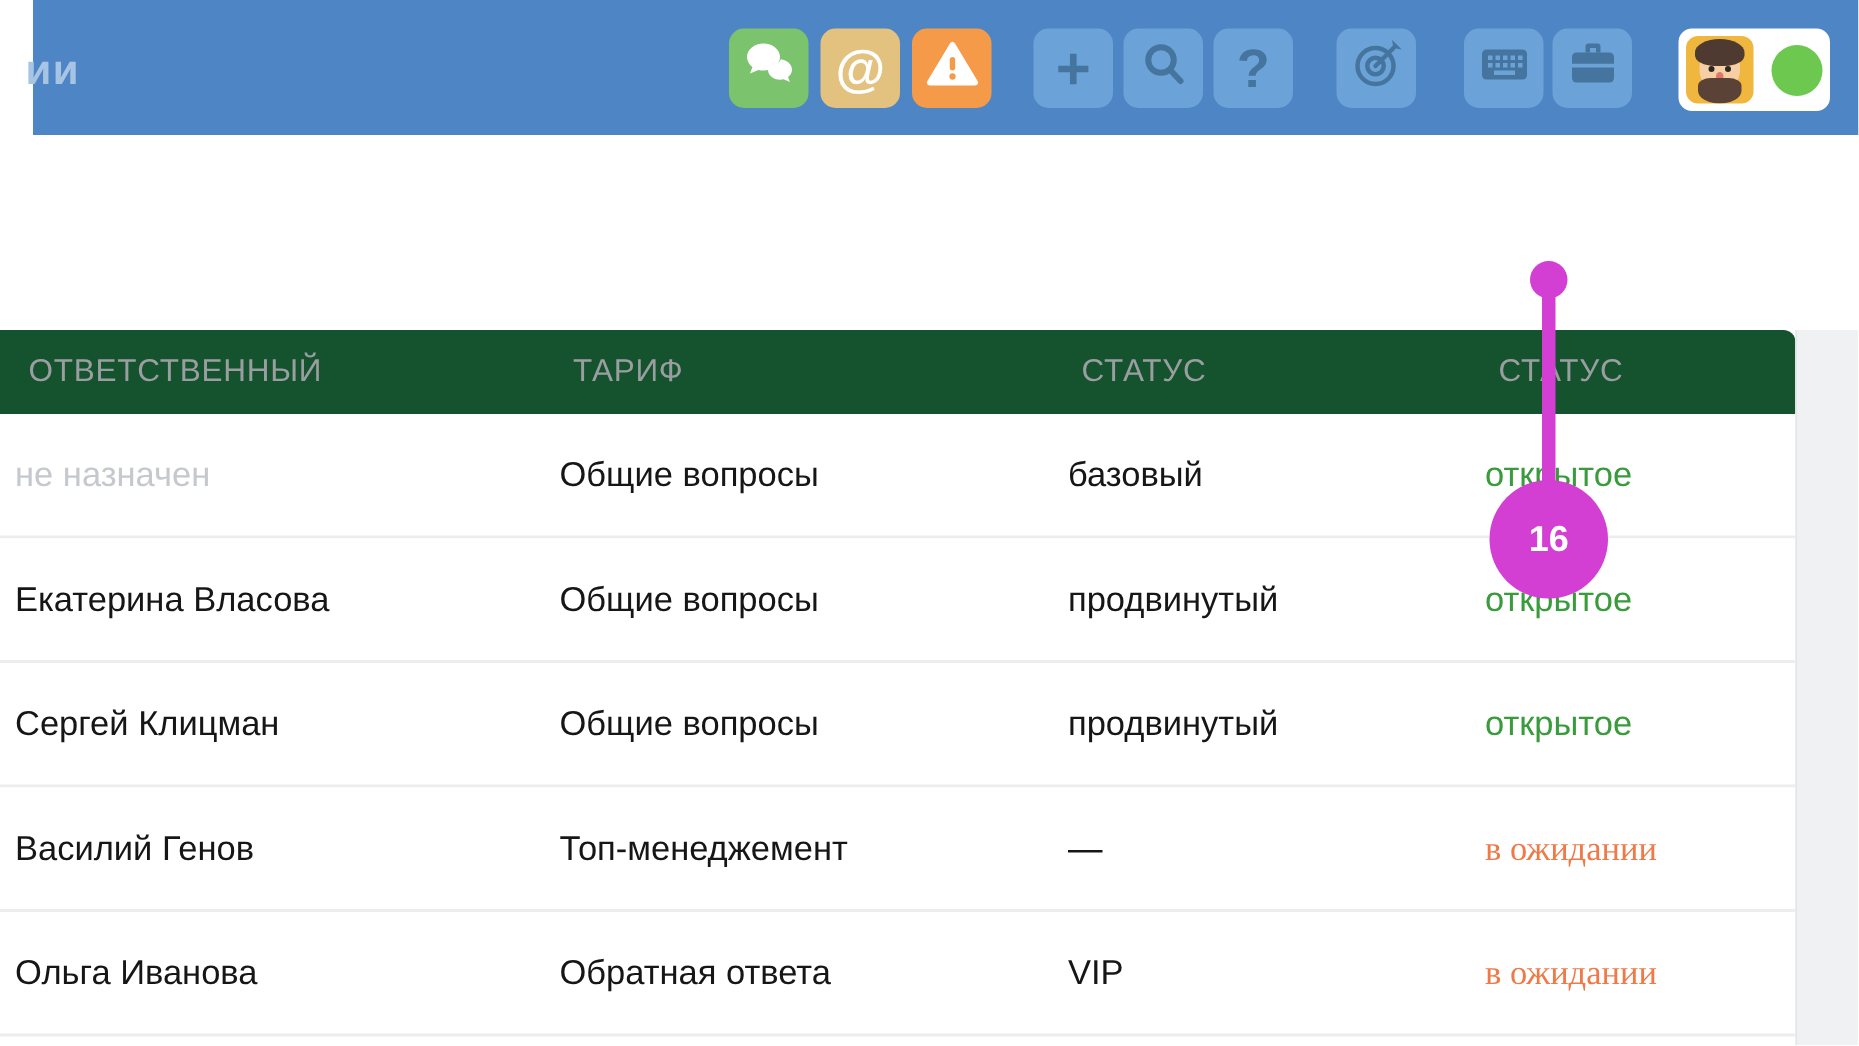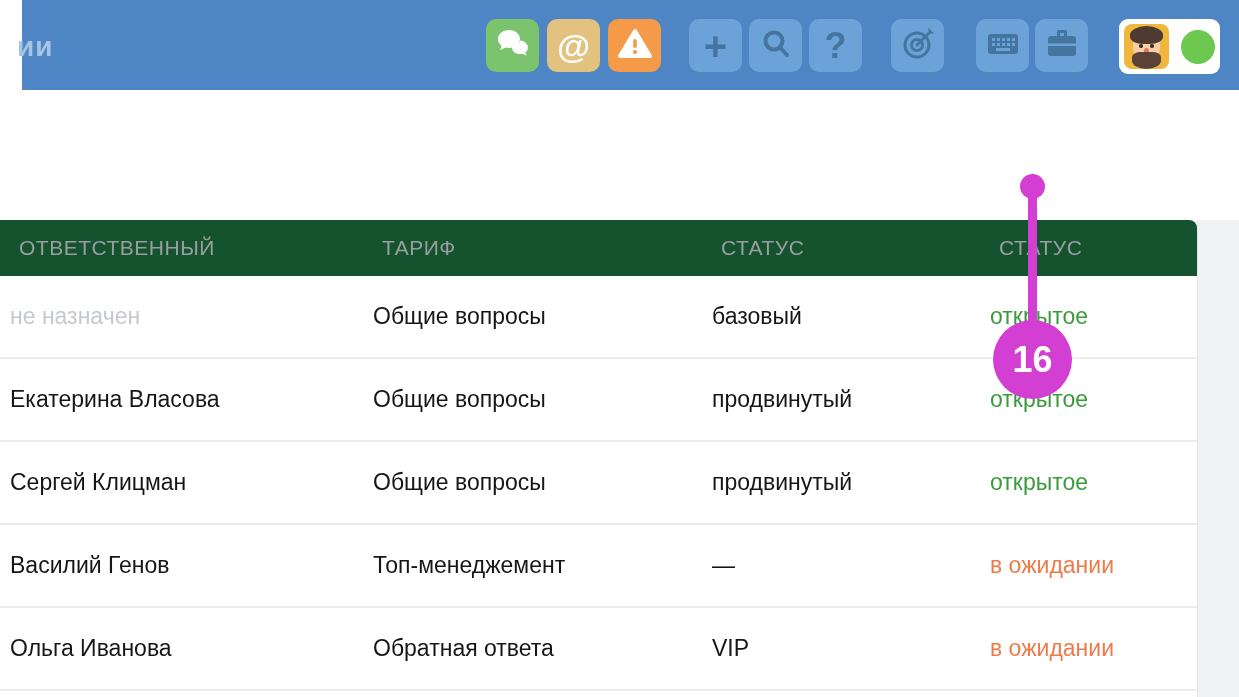--- a/index.html
+++ b/index.html
@@ -48,29 +48,29 @@
 
   
   .table-card { position:absolute; left:0; top:220px; width:1197px; height:477px; background:#ffffff; border-top-right-radius:8px; overflow:hidden; }
   .grid-row { display:grid; grid-template-columns:363px 339px 278px 1fr; padding-left:10px; align-items:center; }
   .thead { height:56px; background:#14532d;padding-left:19px; }
   .thead .th { font-size:21px; color:#9a9ea1; letter-spacing:0.5px; }
   .trow { height:83px; border-bottom:2px solid #ededee; background:#ffffff; cursor:pointer; }
   .trow .td { font-size:23px; color:#161616; white-space:nowrap; }
   .td.muted { color:#c5c8cd; }
   .td.status-open { color:#3a9b3c; }
-  .td.status-pending { color:#ef7a49; }
+  .td.status-pending { color:#ef7a49;font-family:Liberation Serif, serif; }
 
   .right-strip { position:absolute; left:1197px; top:220px; width:42px; height:477px; background:#f0f1f2; border-left:1px solid #e4e5e6; }
 
   
   .anno-line { position:absolute; left:1028px; top:181px; width:9px; height:160px; background:#d33ed3; border-radius:4px; z-index:50; }
   .anno-dot { position:absolute; left:1020px; top:174px; width:25px; height:25px; border-radius:50%; background:#d33ed3; z-index:50; }
   .anno-circle { position:absolute; left:993px; top:320px; width:79px; height:79px; border-radius:50%; background:#d33ed3; display:flex; align-items:center; justify-content:center; z-index:51; }
-  .anno-circle span { color:#ffffff; font-size:36px; font-weight:bold; }
+  .anno-circle span { color:#ffffff; font-size:24px; font-weight:bold; }
 </style>
 </head>
 <body>
 
 <div id="app">
 
   <div class="topbar">
     <span class="nav-partial">ии</span>
 
     <div class="hbtn hbtn-chat">

